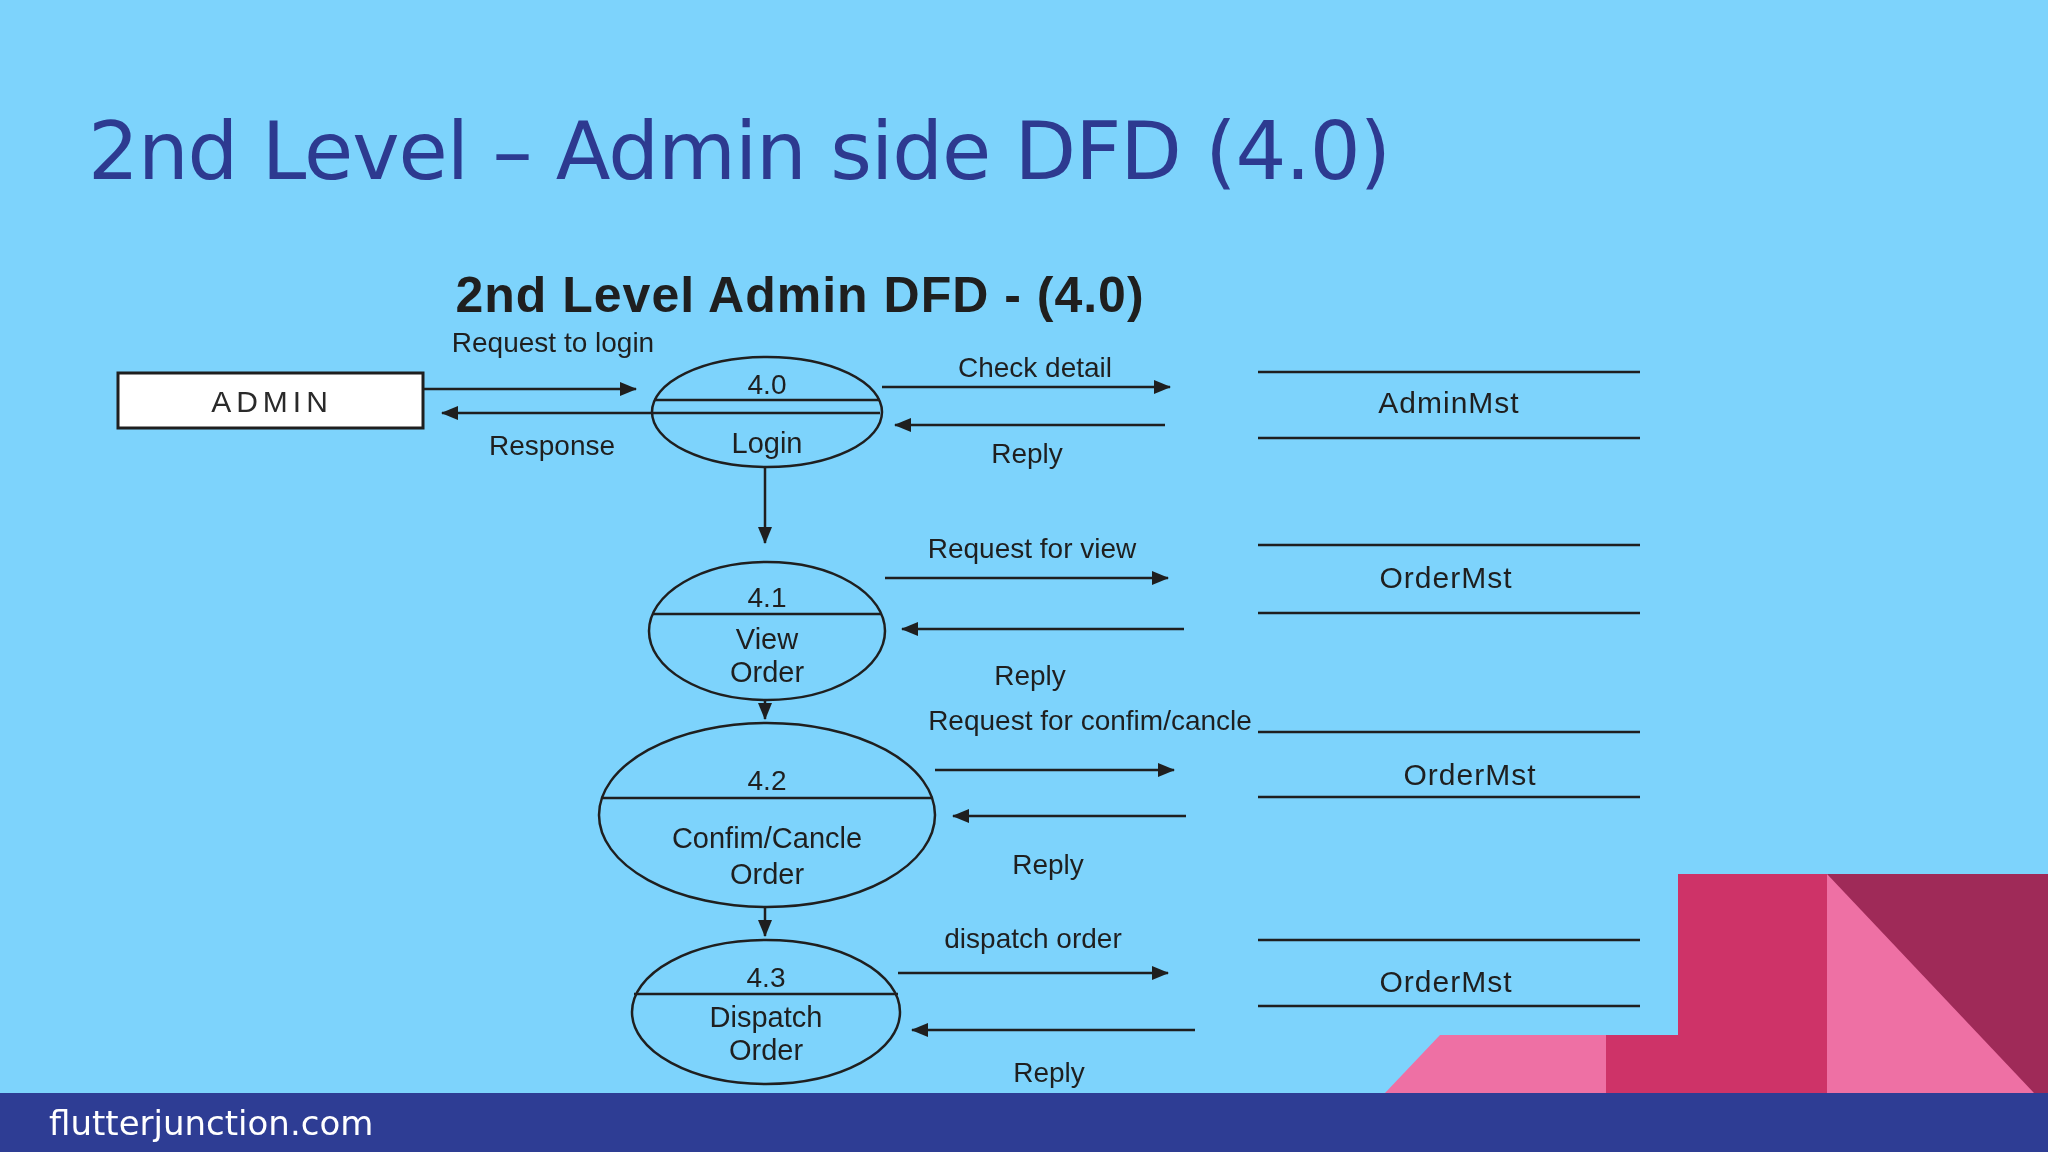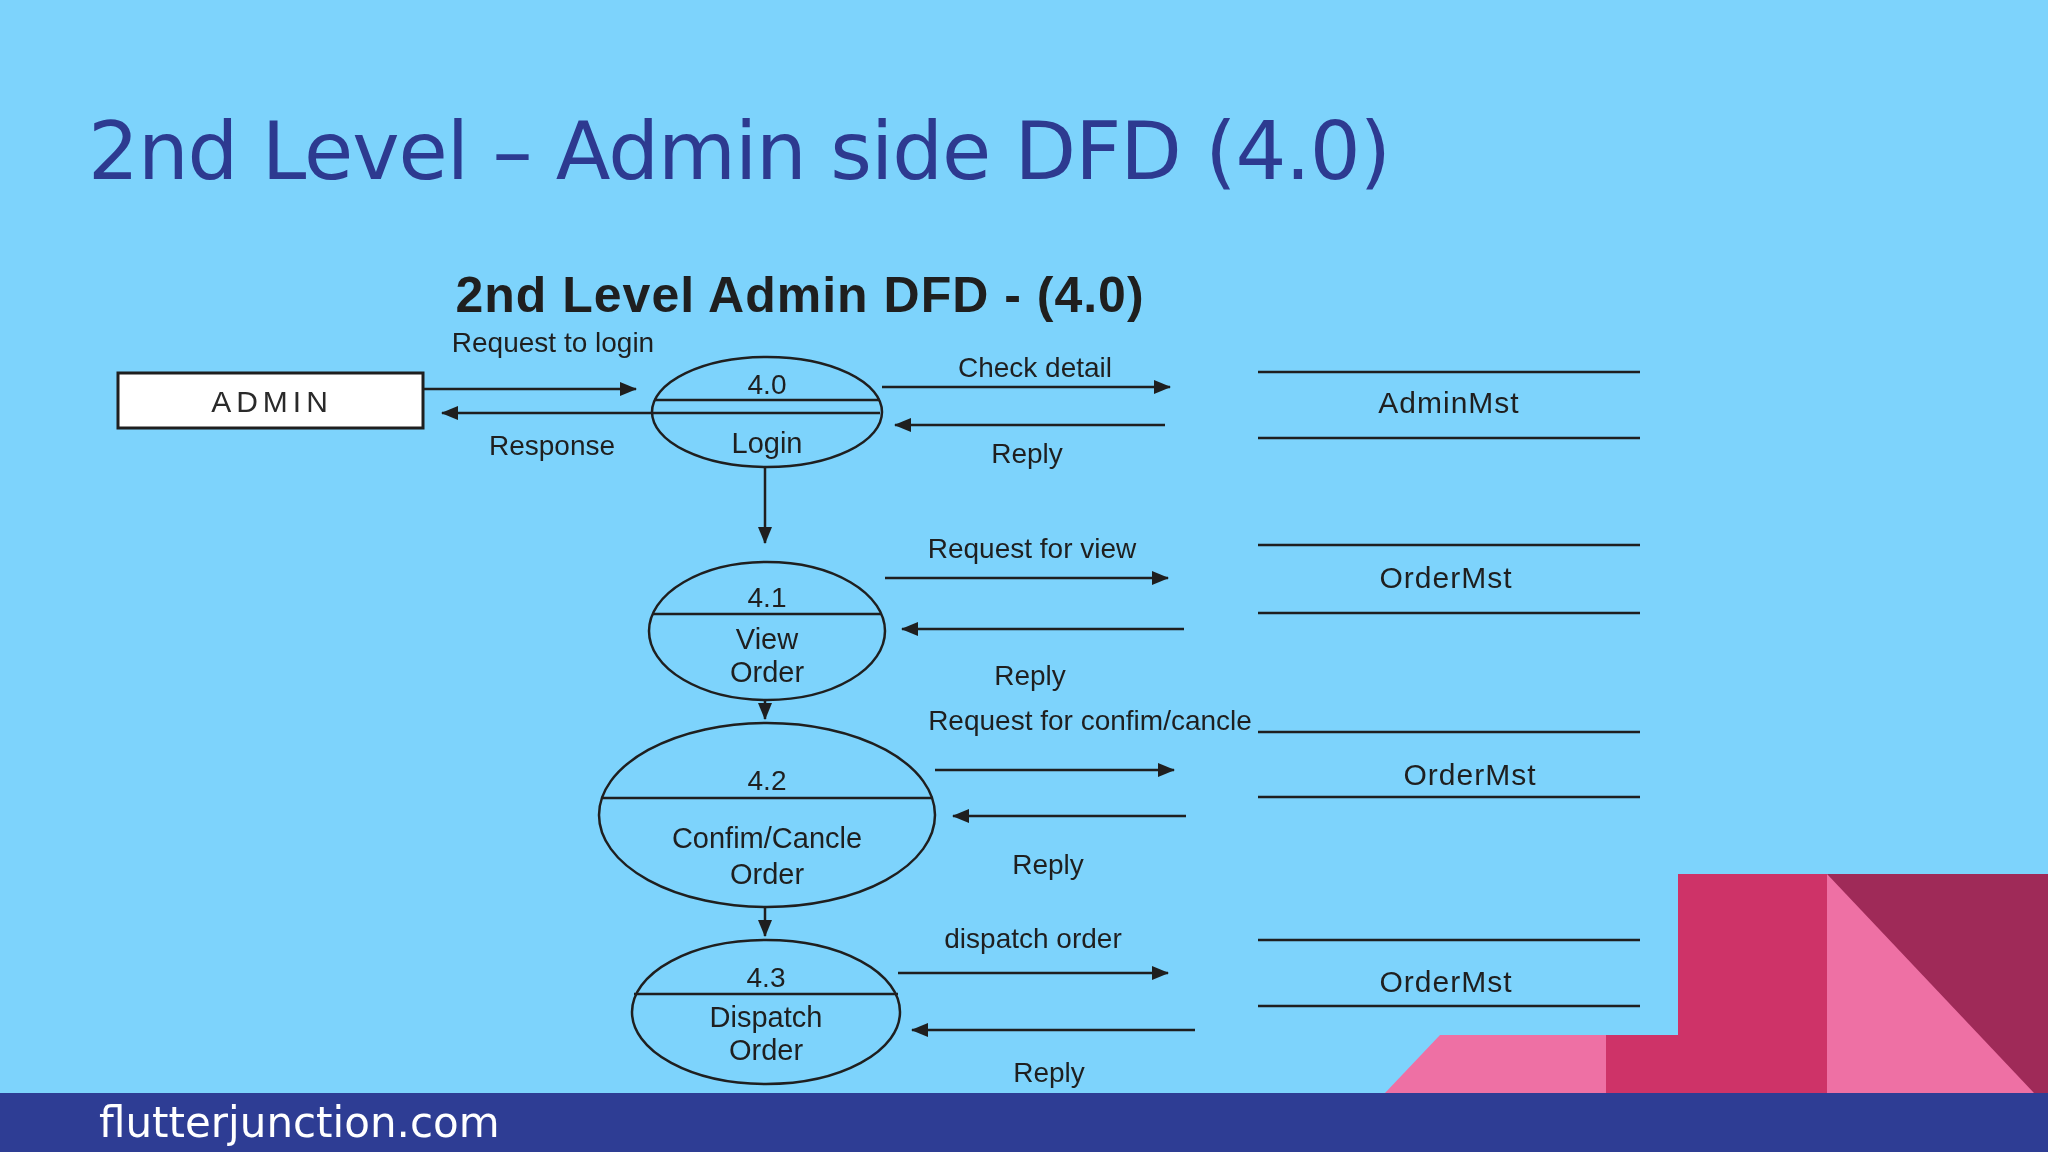--- a/index.html
+++ b/index.html
@@ -12,21 +12,21 @@
     position:absolute; left:88px; top:112px;
     font-size:80px; line-height:1.0; color:#2d3a90;
     font-family:"DejaVu Sans","Liberation Sans",sans-serif;
     letter-spacing:-1px; white-space:nowrap;
   }
   .footer-bar {
     position:absolute; left:0; top:1093px; width:2048px; height:59px;
     background:#2e3d94; display:flex; align-items:center;
   }
   .footer-text {
-    margin-left:99px; color:#ffffff; font-size:42px; line-height:1;
+    margin-left:49px; color:#ffffff; font-size:34px; line-height:1;
     font-family:"DejaVu Sans","Liberation Sans",sans-serif;
     text-align:center;
   }
   svg.overlay { position:absolute; left:0; top:0; }
   
   .ink       { stroke:#1f1f1f; stroke-width:2.5; fill:none; }
   .ink-thick { stroke:#1f1f1f; stroke-width:3;   fill:#ffffff; }
   text { fill:#1f1f1f; font-family:"Liberation Sans", sans-serif; }
   .heading   { font-size:50px; font-weight:bold; letter-spacing:1px; text-anchor:middle; }
   .entity-t  { font-size:30px; letter-spacing:5px; text-anchor:middle; fill:#2a2a2a; }

